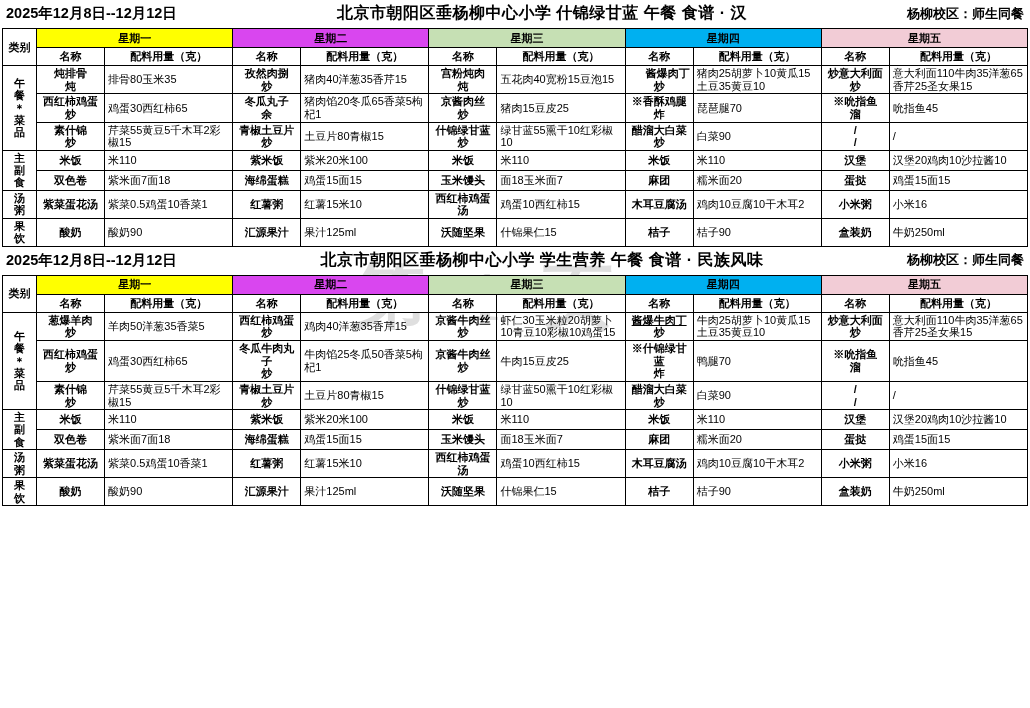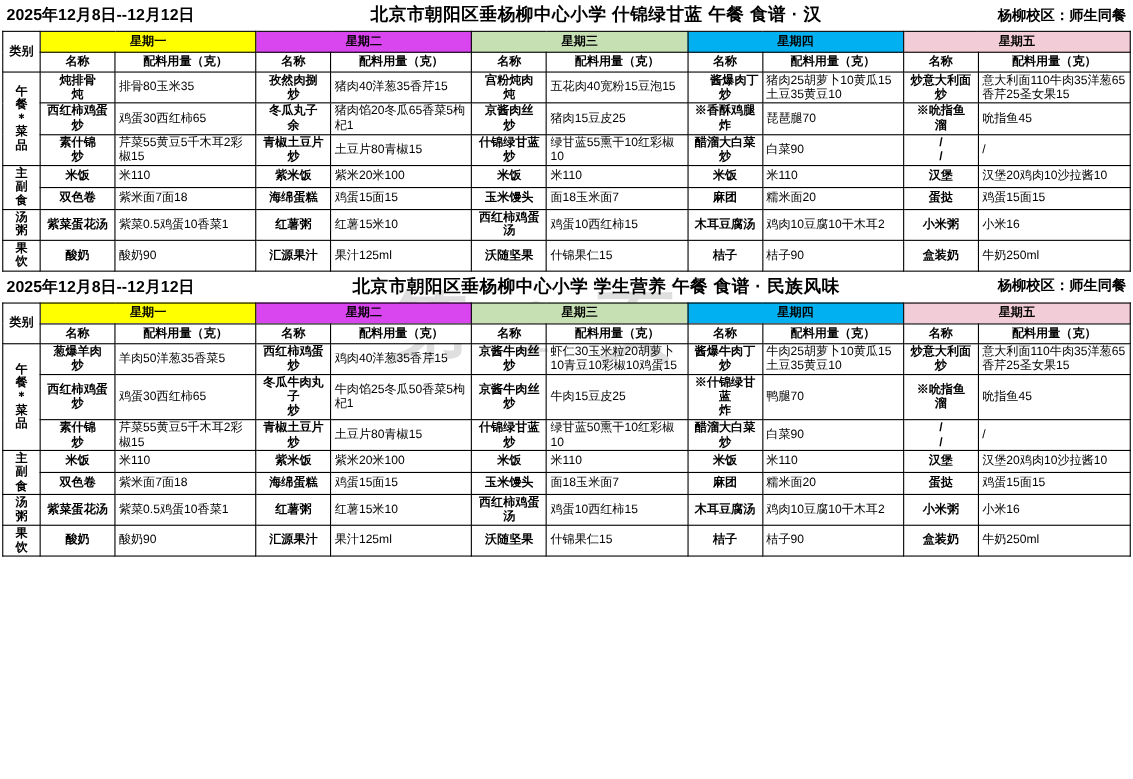--- a/index.html
+++ b/index.html
@@ -358,21 +358,21 @@
               <span style="display: block;">西红柿鸡蛋</span>
               <span style="display: block;">炒</span>
             </td>
             <td class="ingcell">鸡肉40洋葱35香芹15</td>
             <td class="namecell">
               <span style="display: block;">京酱牛肉丝</span>
               <span style="display: block;">炒</span>
             </td>
             <td class="ingcell">虾仁30玉米粒20胡萝卜10青豆10彩椒10鸡蛋15</td>
             <td class="namecell">
-              <span style="display: block;">酱爆牛肉丁</span>
+              <span style="display: block; text-decoration: underline;">酱爆牛肉丁</span>
               <span style="display: block;">炒</span>
             </td>
             <td class="ingcell">牛肉25胡萝卜10黄瓜15土豆35黄豆10</td>
             <td class="namecell">
               <span style="display: block;">炒意大利面</span>
               <span style="display: block;">炒</span>
             </td>
             <td class="ingcell">意大利面110牛肉35洋葱65香芹25圣女果15</td>
           </tr>
           <tr>

